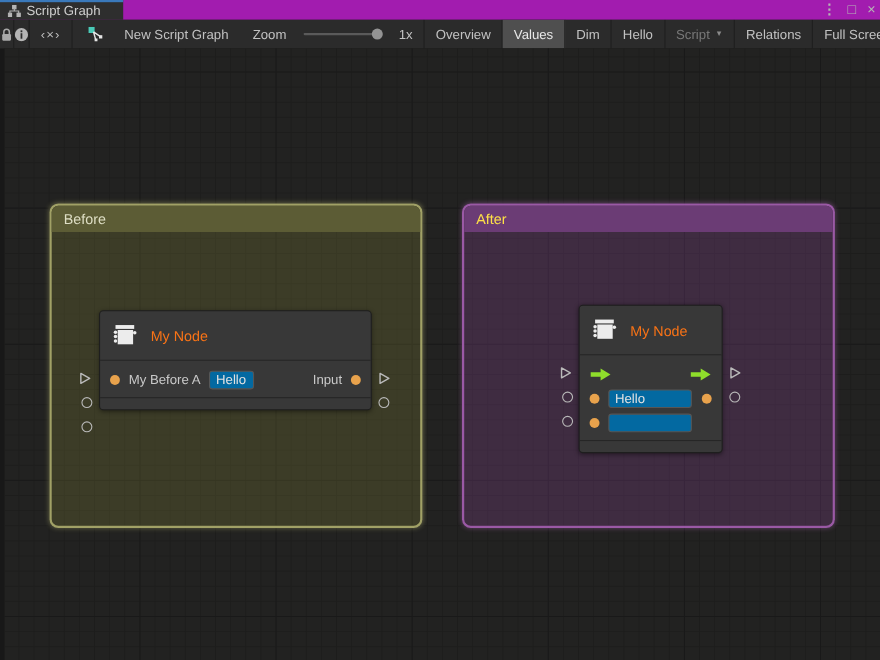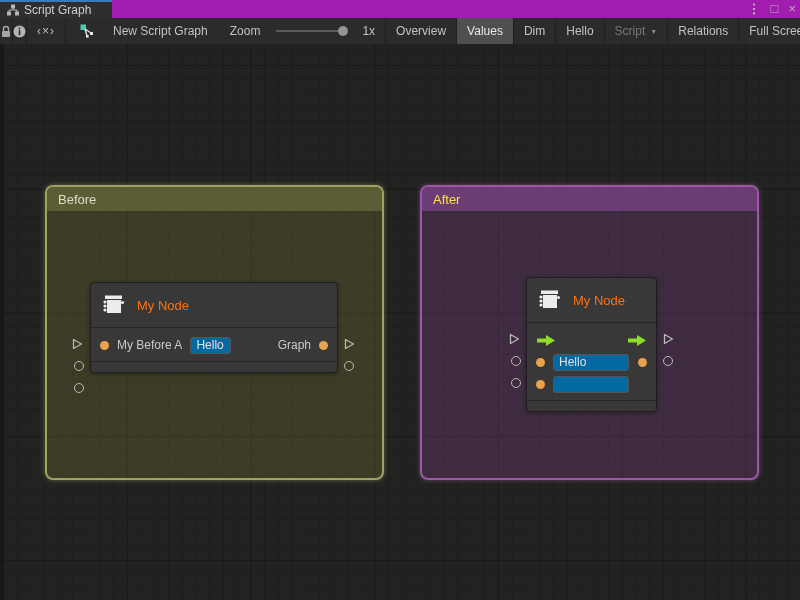--- a/index.html
+++ b/index.html
@@ -171,21 +171,21 @@
       <span class="node-title">My Node</span>
     </div>
     <div class="node-rows">
       <div class="node-row">
         <span class="rowgrp">
           <span class="vdot"></span>
           <span class="port-label">My Before A</span>
           <input class="field w40" value="Hello" style="">
         </span>
         <span class="rowgrp">
-          <span class="port-label">Graph</span>
+          <span class="port-label">Input</span>
           <span class="vdot"></span>
         </span>
       </div>
     </div>
     <div class="node-footer"></div>
   </div>
 
   <div class="xport" style="left:67px; top:293px;">
     <svg width="13" height="14" viewBox="0 0 13 14">
         <path d="M2.5 2.5 L10.5 7 L2.5 11.5 Z" fill="none" stroke="#b9b9b9" stroke-width="1.3" stroke-linejoin="round"></path>

